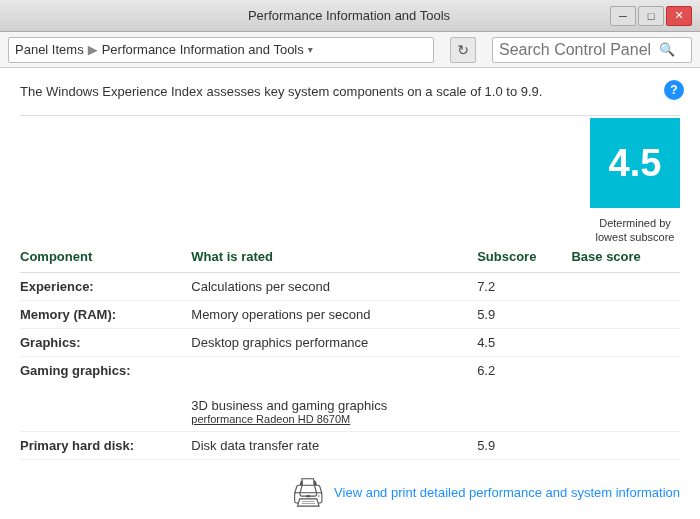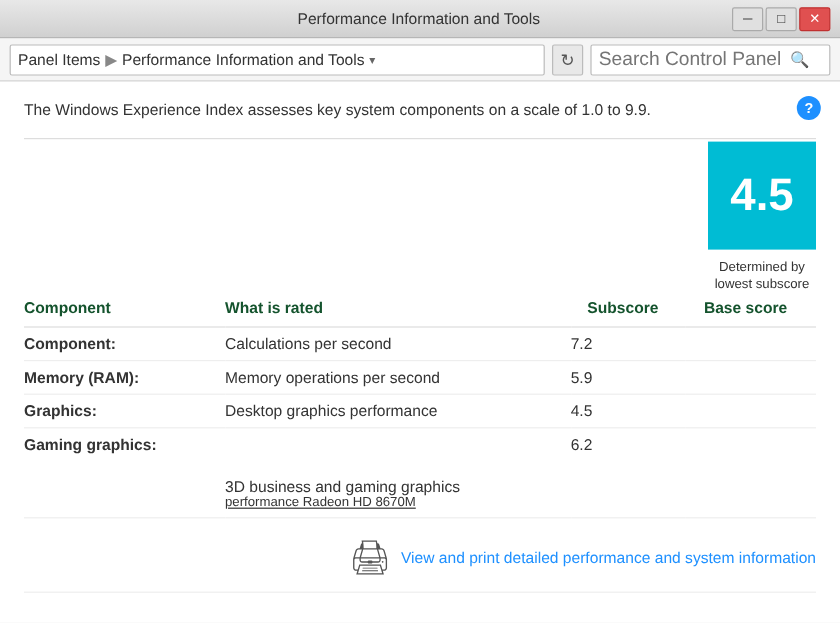--- a/index.html
+++ b/index.html
@@ -44,21 +44,21 @@
       border-color: #c03030;
     }
 
     
     .address-bar {
       background: #f5f5f5;
       border-bottom: 1px solid #ccc;
       display: flex;
       align-items: center;
       padding: 4px 8px;
-      gap: 6px;
+      gap: 16px;
       height: 36px;
     }
     .breadcrumb {
       display: flex;
       align-items: center;
       flex: 1;
       background: white;
       border: 1px solid #bbb;
       border-radius: 2px;
       padding: 3px 6px;
@@ -161,21 +161,21 @@
     }
     .perf-table th {
       font-weight: bold;
       text-align: left;
       font-size: 13px;
       color: #14532d;
       padding: 4px 8px 8px 0;
       border-bottom: 1px solid #ddd;
     }
     .perf-table th.subscore, .perf-table th.basescore {
-      text-align: center;
+      text-align: left;
     }
     .perf-table td {
       padding: 6px 8px 6px 0;
       font-size: 13px;
       color: #333;
       vertical-align: top;
       border-bottom: 1px solid #eee;
     }
     .perf-table td.component { font-weight: bold; white-space: nowrap; }
     .perf-table td.subscore { text-align: left; }
@@ -290,21 +290,21 @@
     <thead>
       <tr>
         <th>Component</th>
         <th>What is rated</th>
         <th class="subscore">Subscore</th>
         <th class="basescore">Base score</th>
       </tr>
     </thead>
     <tbody>
       <tr>
-        <td class="component">Component:</td>
+        <td class="component">Experience:</td>
         <td>Calculations per second</td>
         <td class="subscore">7.2</td>
         <td></td>
       </tr>
       <tr>
         <td class="component">Memory (RAM):</td>
         <td>Memory operations per second</td>
         <td class="subscore">5.9</td>
         <td></td>
       </tr>
@@ -316,20 +316,26 @@
       </tr>
       <tr>
         <td class="component">Gaming graphics:</td>
         <td>
           <div class="gaming-desc">3D business and gaming graphics</div>
           <div class="gaming-desc-sub">performance Radeon HD 8670M</div>
         </td>
         <td class="subscore">6.2</td>
         <td></td>
       </tr>
+      <tr>
+        <td class="component">Primary hard disk:</td>
+        <td>Disk data transfer rate</td>
+        <td class="subscore">5.9</td>
+        <td></td>
+      </tr>
     </tbody>
   </table>
 
   <div class="bottom-section">
     <span class="printer-icon">🖨</span>
     <a class="view-print-link">View and print detailed performance and system information</a>
   </div>
 
   <div class="footer-section">
     

